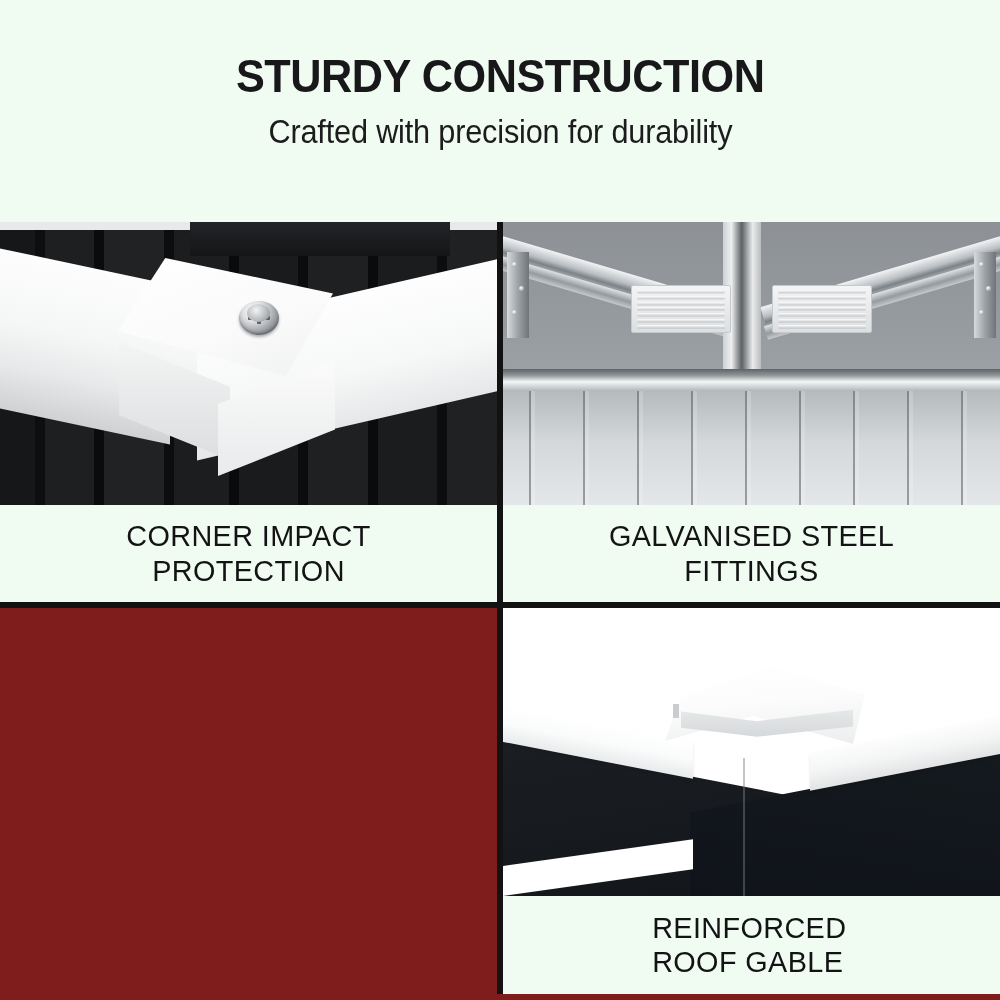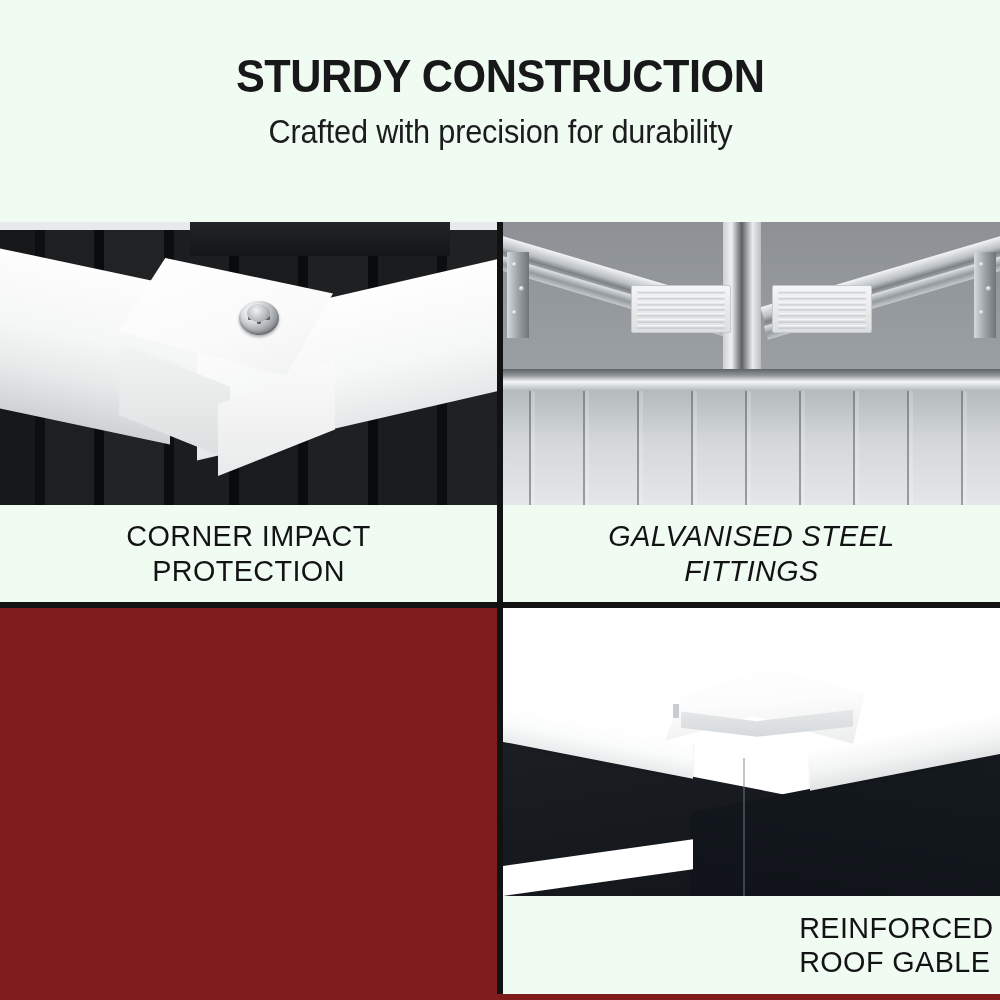--- a/index.html
+++ b/index.html
@@ -38,23 +38,23 @@
     grid-template-columns:497px 6px 497px;
     grid-template-rows:380px 6px 386px;
     background:#7f1d1d;
   }
   .vdiv { background:#121212; grid-row:1 / 4; grid-column:2; }
   .hdiv { background:#121212; grid-row:2; grid-column:1 / 4; }
 
   .cell { position:relative; overflow:hidden; background:#f0fcf2;
           display:flex; flex-direction:column; }
   .cell-1 { grid-row:1; grid-column:1; }
-  .cell-2 { grid-row:1; grid-column:3;font-style:italic; }
+  .cell-2 { grid-row:1; grid-column:3; }
   .cell-3 { grid-row:3; grid-column:1; }
-  .cell-4 { grid-row:3; grid-column:3;align-items:flex-end; }
+  .cell-4 { grid-row:3; grid-column:3; }
 
   .photo { position:relative; width:100%; overflow:hidden; }
   .p1 { height:283px; }
   .p2 { height:283px; }
   .p3 { height:288px; }
   .p4 { height:288px; }
 
   .caption {
     flex:1; display:flex; flex-direction:column;
     justify-content:center;

